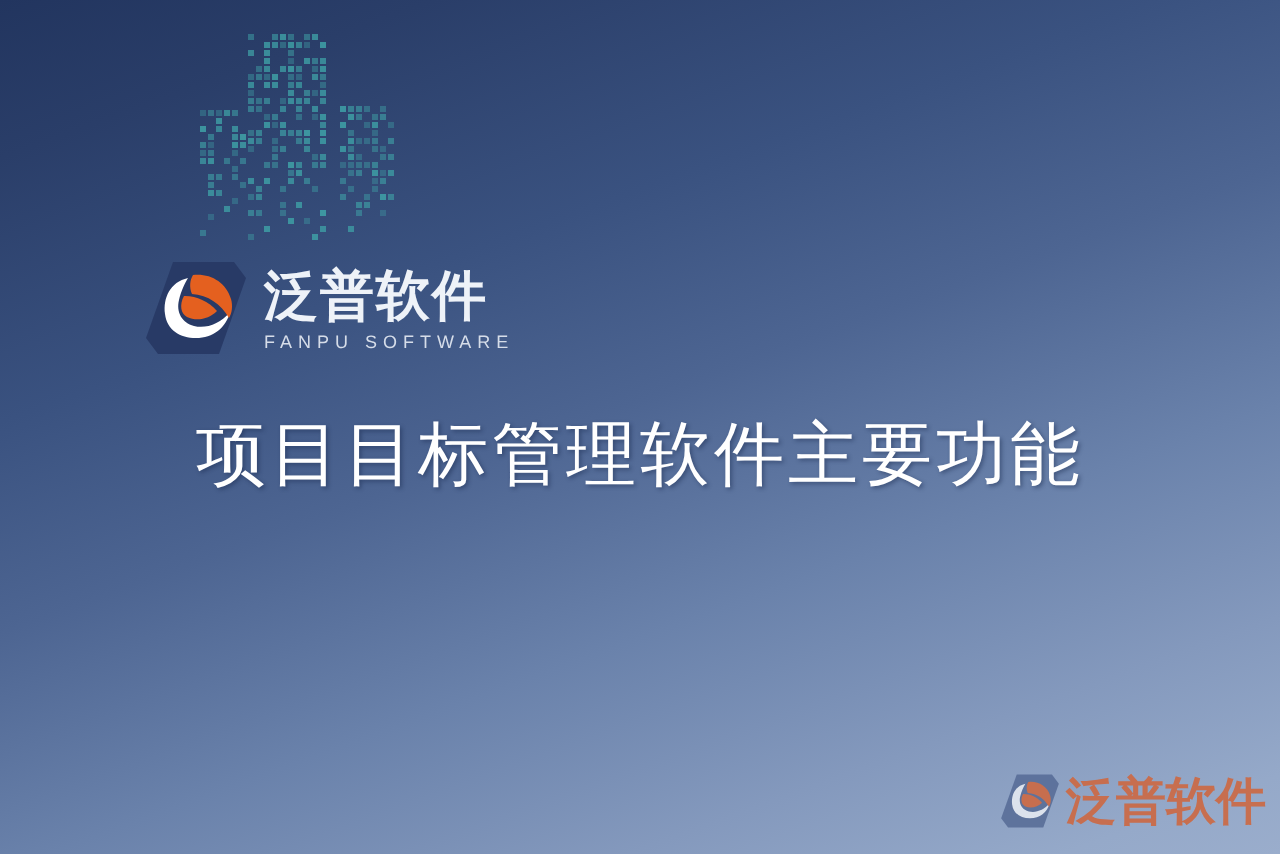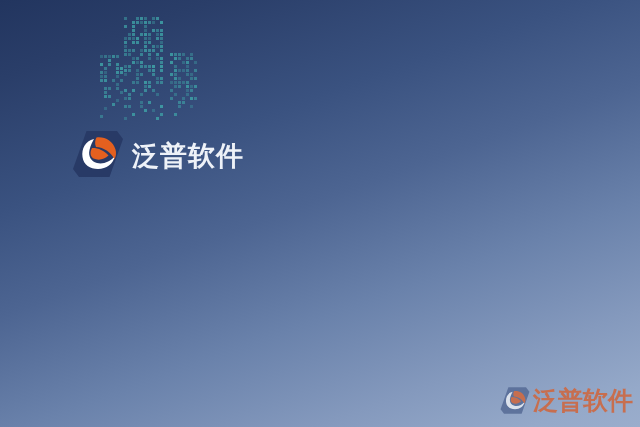--- a/index.html
+++ b/index.html
@@ -354,23 +354,25 @@
       <path d="M24.5 8.5 C33 7.5 41 12 43.5 20.5
                C44.5 24 44 27.5 42.5 30
                C38.5 23 32 18.5 24 18
                C22.5 14.5 23 11 24.5 8.5 Z" fill="#e4601f"></path>
       <path d="M20 19 C26 18.8 32 21.5 36.5 26.5
                C32.5 30.5 26.5 31.8 21.5 29.5
                C18.5 28 17.5 23.5 20 19 Z" fill="#e4601f"></path>
     </svg>
     <div id="logo-text-wrap">
       <div id="logo-cn">泛普软件</div>
+      <div id="logo-en">FANPU SOFTWARE</div>
     </div>
   </div>
 
+  <div id="headline">项目目标管理软件主要功能</div>
 
   <div id="watermark">
     <div id="wm-row">
       <svg id="wm-mark" viewBox="0 0 52 50" xmlns="http://www.w3.org/2000/svg">
         <path d="M14.5 2 L45 2 L51 10 L37.5 48 L7 48 L1 40 Z" fill="#5a6f99"></path>
         <path d="M22 10 C13 12 9.5 20 10.5 28 C11.5 36 18 40 26 40
                  C34.5 40 41 35 43 27 C38 33 31 35.5 25 34
                  C19 32.5 16 27 17.5 21 C18.5 16.5 20.5 12.5 22 10 Z" fill="#e3e8f0"></path>
         <path d="M24.5 8.5 C33 7.5 41 12 43.5 20.5
                  C44.5 24 44 27.5 42.5 30

